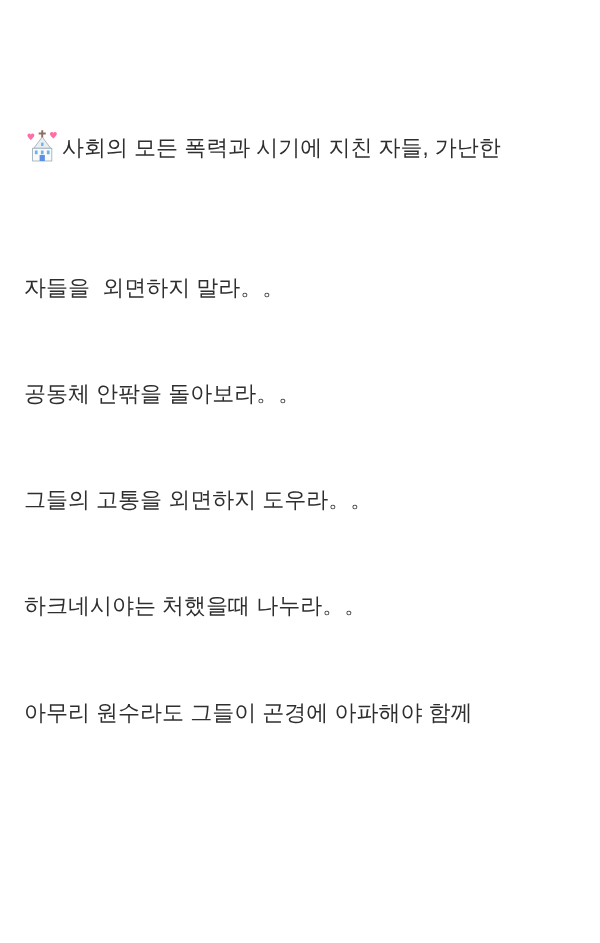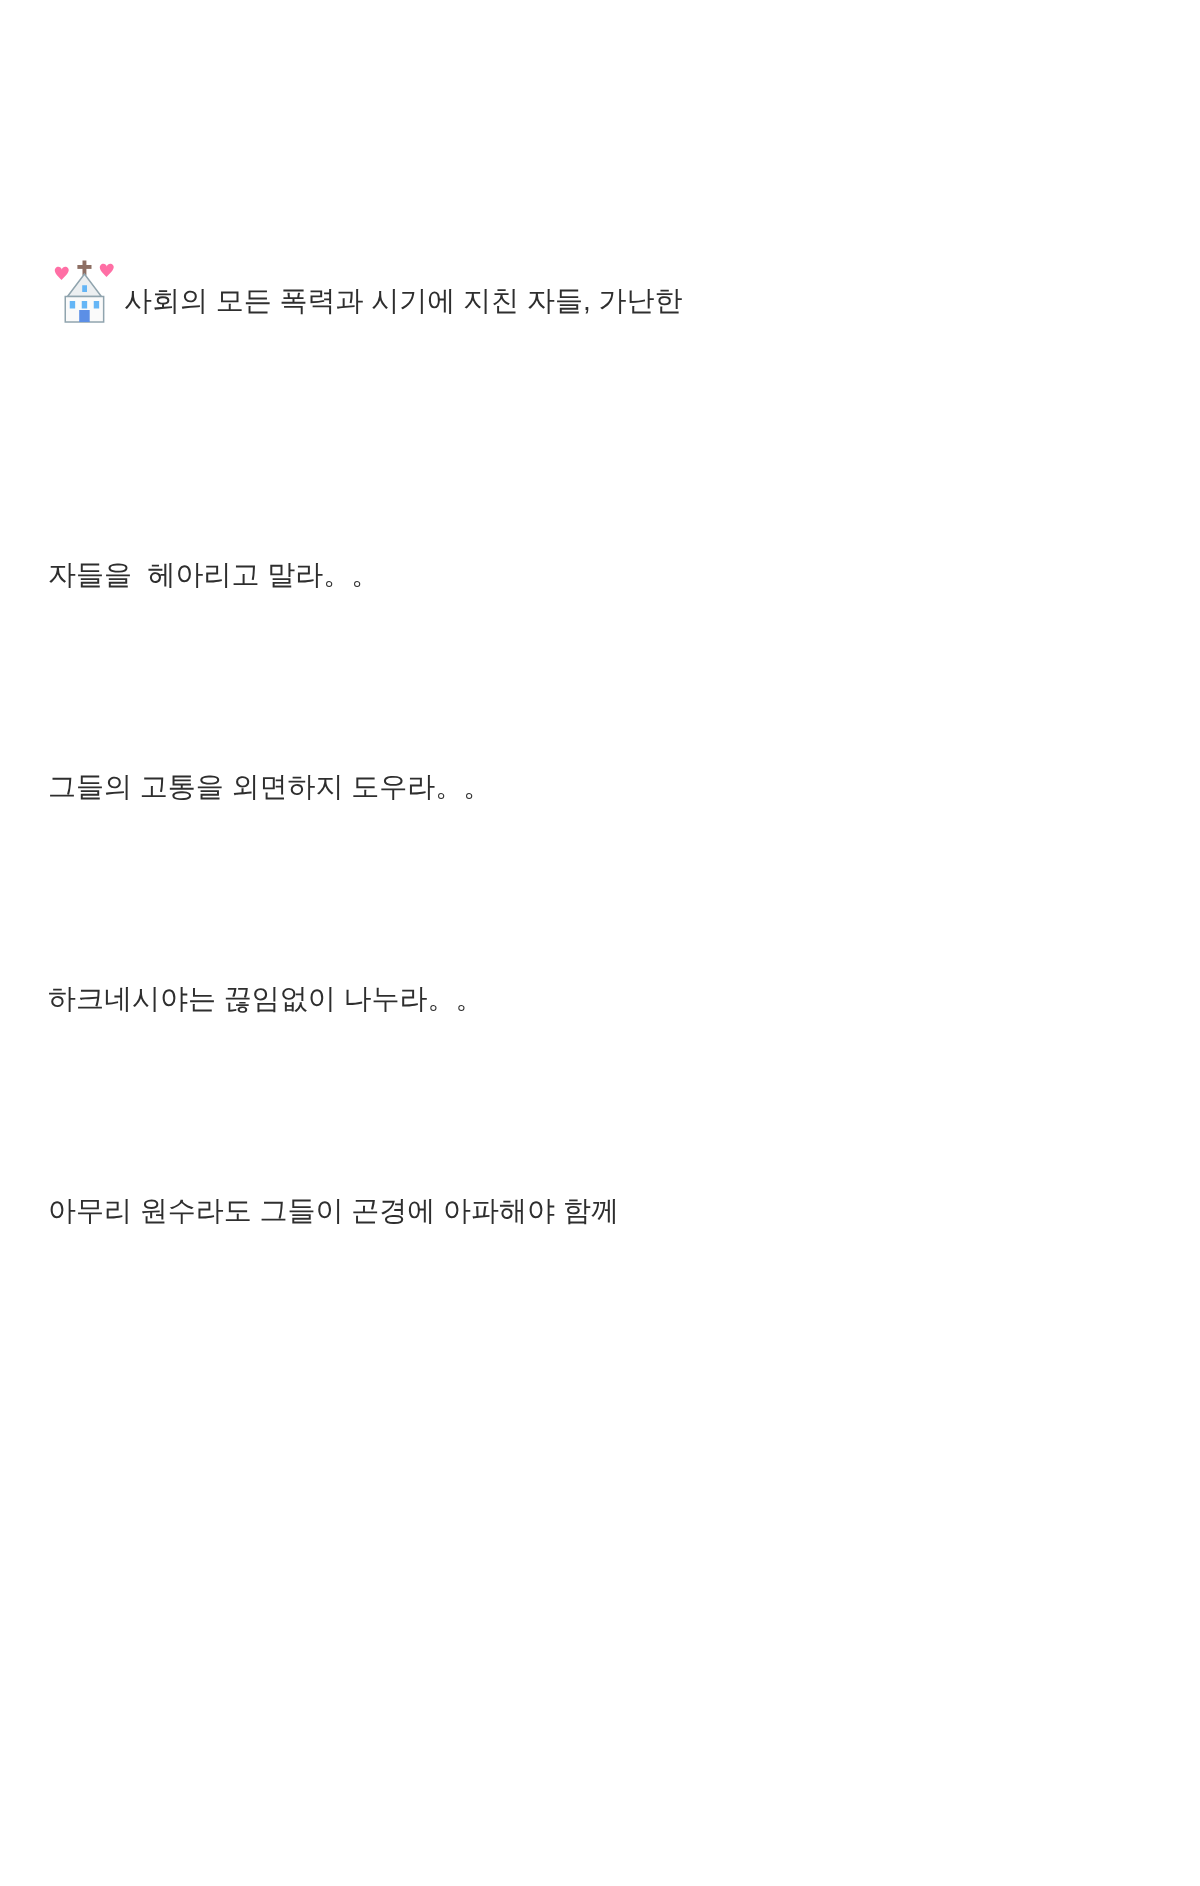--- a/index.html
+++ b/index.html
@@ -11,21 +11,21 @@
     width: 600px;
     height: 943px;
     overflow: hidden;
   }
   .page {
     box-sizing: border-box;
     width: 600px;
     height: 943px;
     padding: 22px 10px 0 24px;
     font-family: "Liberation Sans", "DejaVu Sans", sans-serif;
-    font-size: 14px;
+    font-size: 22px;
     line-height: 35.4px;
     color: #2e2e2e;
     white-space: pre;
   }
   .line {
     height: 35.4px;
     white-space: pre;
   }
   .emoji-church {
     display: inline-block;
@@ -47,23 +47,24 @@
       <rect x="22.8" y="19.5" width="3.2" height="4.5" fill="#64b5f6"></rect>
       <rect x="11.5" y="27" width="25.6" height="17" fill="#fafafa" stroke="#90a4ae" stroke-width="1"></rect>
       <rect x="14.5" y="30" width="3.6" height="5" fill="#64b5f6"></rect>
       <rect x="22.5" y="30" width="3.6" height="5" fill="#64b5f6"></rect>
       <rect x="30.5" y="30" width="3.6" height="5" fill="#64b5f6"></rect>
       <rect x="20.8" y="36" width="7" height="8" fill="#5c8fe6"></rect>
       <path d="M9,16 C5.4,12.4 3.6,10.1 5,8.2 C6.4,6.5 8.7,7.2 9.2,9 C9.7,7.2 12,6.5 13.4,8.2 C14.8,10.1 12.6,12.4 9,16 Z" fill="#ff6fa5"></path>
       <path d="M39,14 C35.4,10.4 33.6,8.1 35,6.2 C36.4,4.5 38.7,5.2 39.2,7 C39.7,5.2 42,4.5 43.4,6.2 C44.8,8.1 42.6,10.4 39,14 Z" fill="#ff6fa5"></path>
     </svg></span><span>사회의 모든 폭력과 시기에 지친 자들, 가난한</span></div>
 
-  <div class="line">자들을  헤아리고 말라。。</div>
+  <div class="line">자들을  외면하지 말라。。</div>
+  <div class="line">공동체 안팎을 돌아보라。。</div>
   <div class="line">그들의 고통을 외면하지 도우라。。</div>
-  <div class="line">하크네시야는 끊임없이 나누라。。</div>
+  <div class="line">하크네시야는 처했을때 나누라。。</div>
   <div class="line">아무리 원수라도 그들이 곤경에 아파해야 함께</div>
   
   
   
   
   
   
   
   
   

